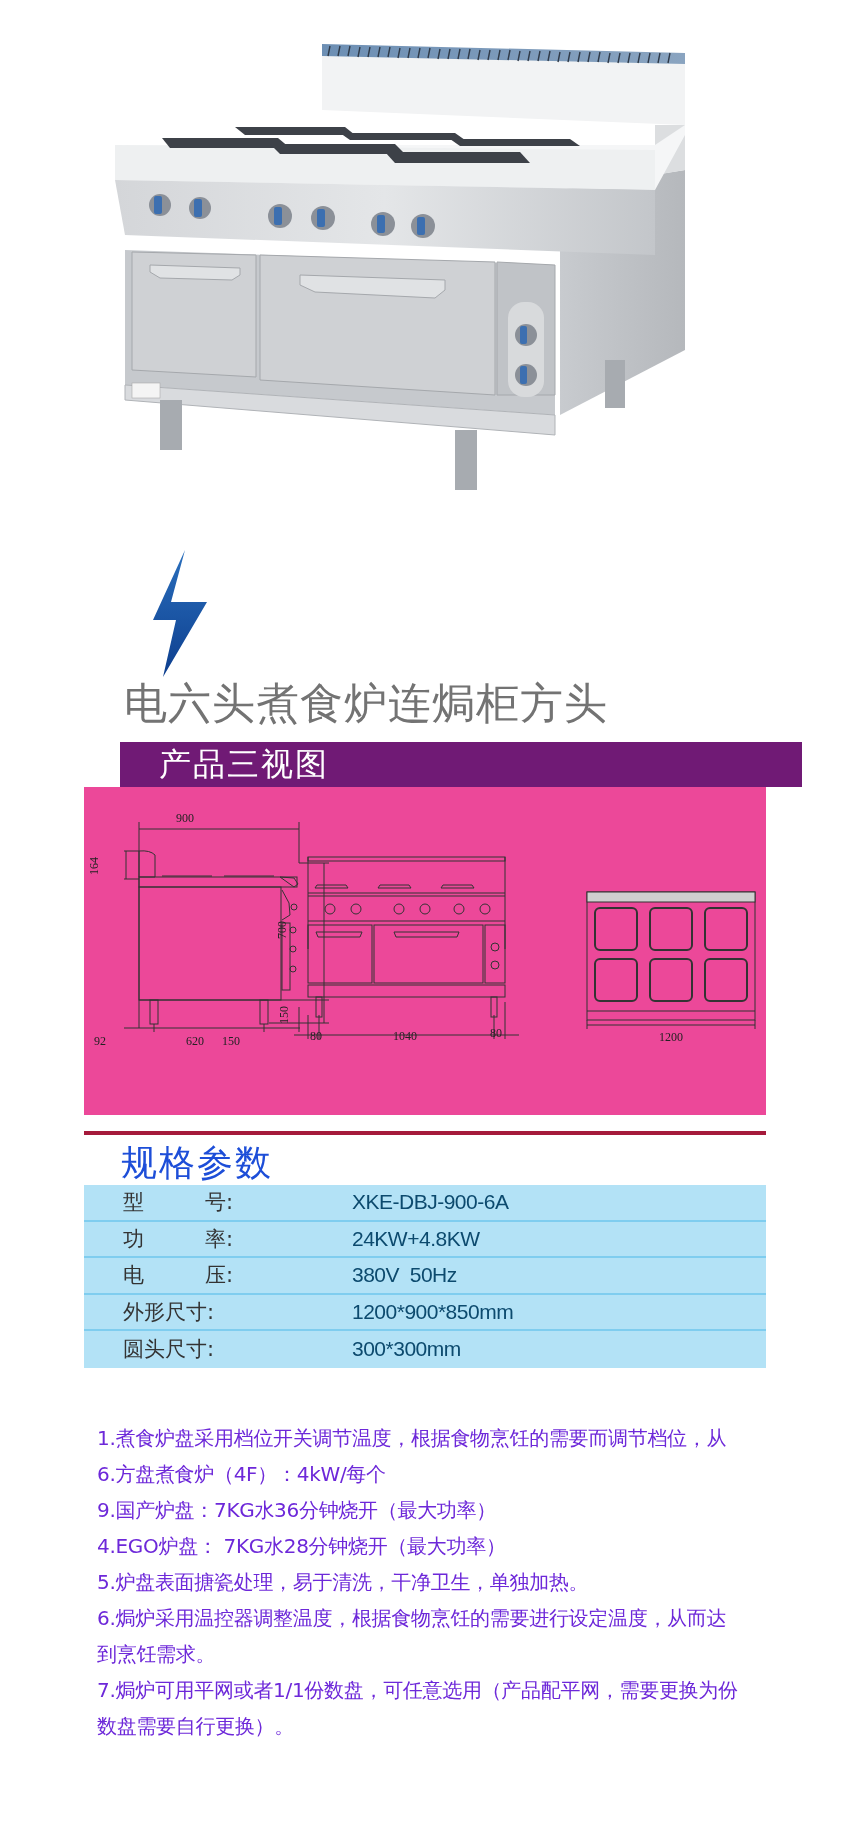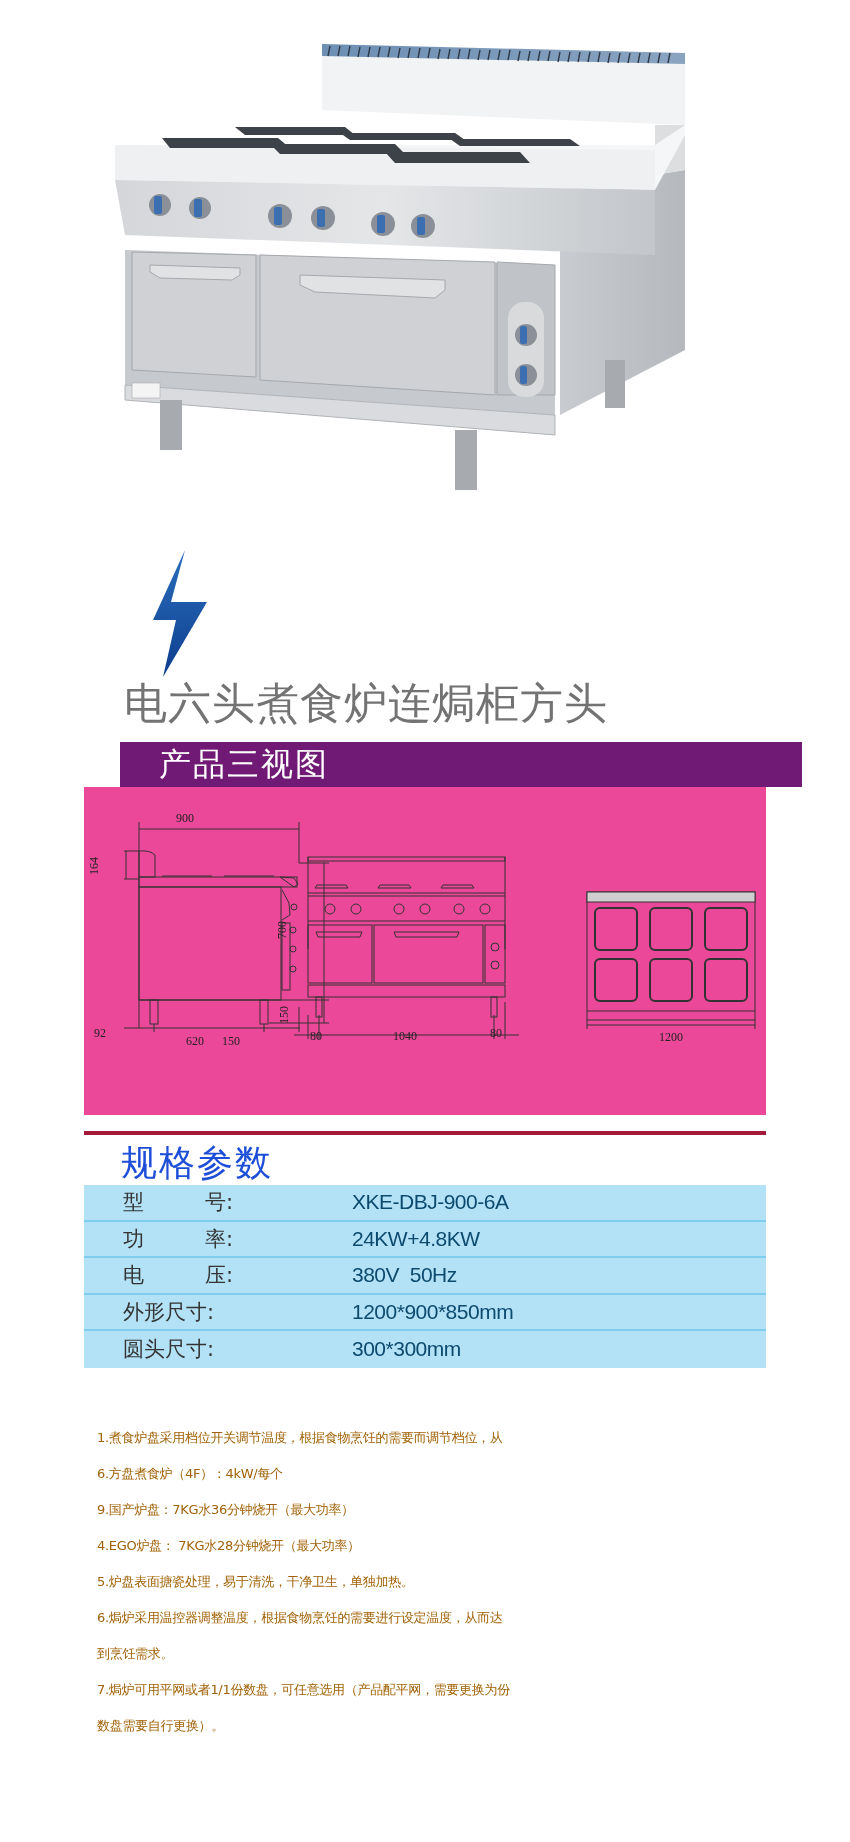--- a/index.html
+++ b/index.html
@@ -28,21 +28,21 @@
 
     
     .spec-table { position: absolute; left: 84px; top: 1185px; width: 682px; background: #b3e2f6; }
     .spec-row { position: relative; height: 36.5px; border-bottom: 2px solid #7fcdef; display: flex; align-items: center; }
     .spec-row:last-child { border-bottom: none; }
     .spec-label { position: absolute; left: 39px; width: 110px; font-size: 21px; color: #333; display: flex; justify-content: space-between; letter-spacing: 0; }
     .spec-value { position: absolute; left: 268px; font-size: 21px; color: #0c4a6e; font-family: "Liberation Sans", sans-serif; letter-spacing: -0.5px; }
 
     
     .notes { position: absolute; left: 97px; top: 1420px; width: 660px; }
-    .note { font-size: 13px; line-height: 36px; color: #a16207; letter-spacing: -0.3px; }
+    .note { font-size: 20px; line-height: 36px; color: #6d28d9; letter-spacing: -0.3px; }
   </style>
 </head>
 <body>
 
 <div class="photo">
   <svg width="650" height="510" viewBox="0 0 650 510">
     <defs>
       <linearGradient id="steel" x1="0" y1="0" x2="1" y2="0">
         <stop offset="0" stop-color="#d4d6d9"></stop>
         <stop offset="0.5" stop-color="#e4e6e8"></stop>
@@ -265,21 +265,21 @@
           <line x1="671" y1="233" x2="671" y2="242"></line>
         <line x1="503" y1="238" x2="671" y2="238"></line>
       </g>
     </g>
   </svg>
 
   <div class="dim" style="left:92px;top:25px;">900</div>
   <div class="dim v" style="left:4px;top:88px;">164</div>
   <div class="dim v" style="left:192px;top:152px;">700</div>
   <div class="dim v" style="left:194px;top:237px;">150</div>
-  <div class="dim" style="left:10px;top:240px;">92</div>
+  <div class="dim" style="left:10px;top:248px;">92</div>
   <div class="dim" style="left:102px;top:248px;">620</div>
   <div class="dim" style="left:138px;top:248px;">150</div>
   <div class="dim" style="left:226px;top:243px;">80</div>
   <div class="dim" style="left:309px;top:243px;">1040</div>
   <div class="dim" style="left:406px;top:240px;">80</div>
   <div class="dim" style="left:575px;top:244px;">1200</div>
 </div>
 
 <div class="red-rule"></div>
 <div class="spec-title">规格参数</div>

